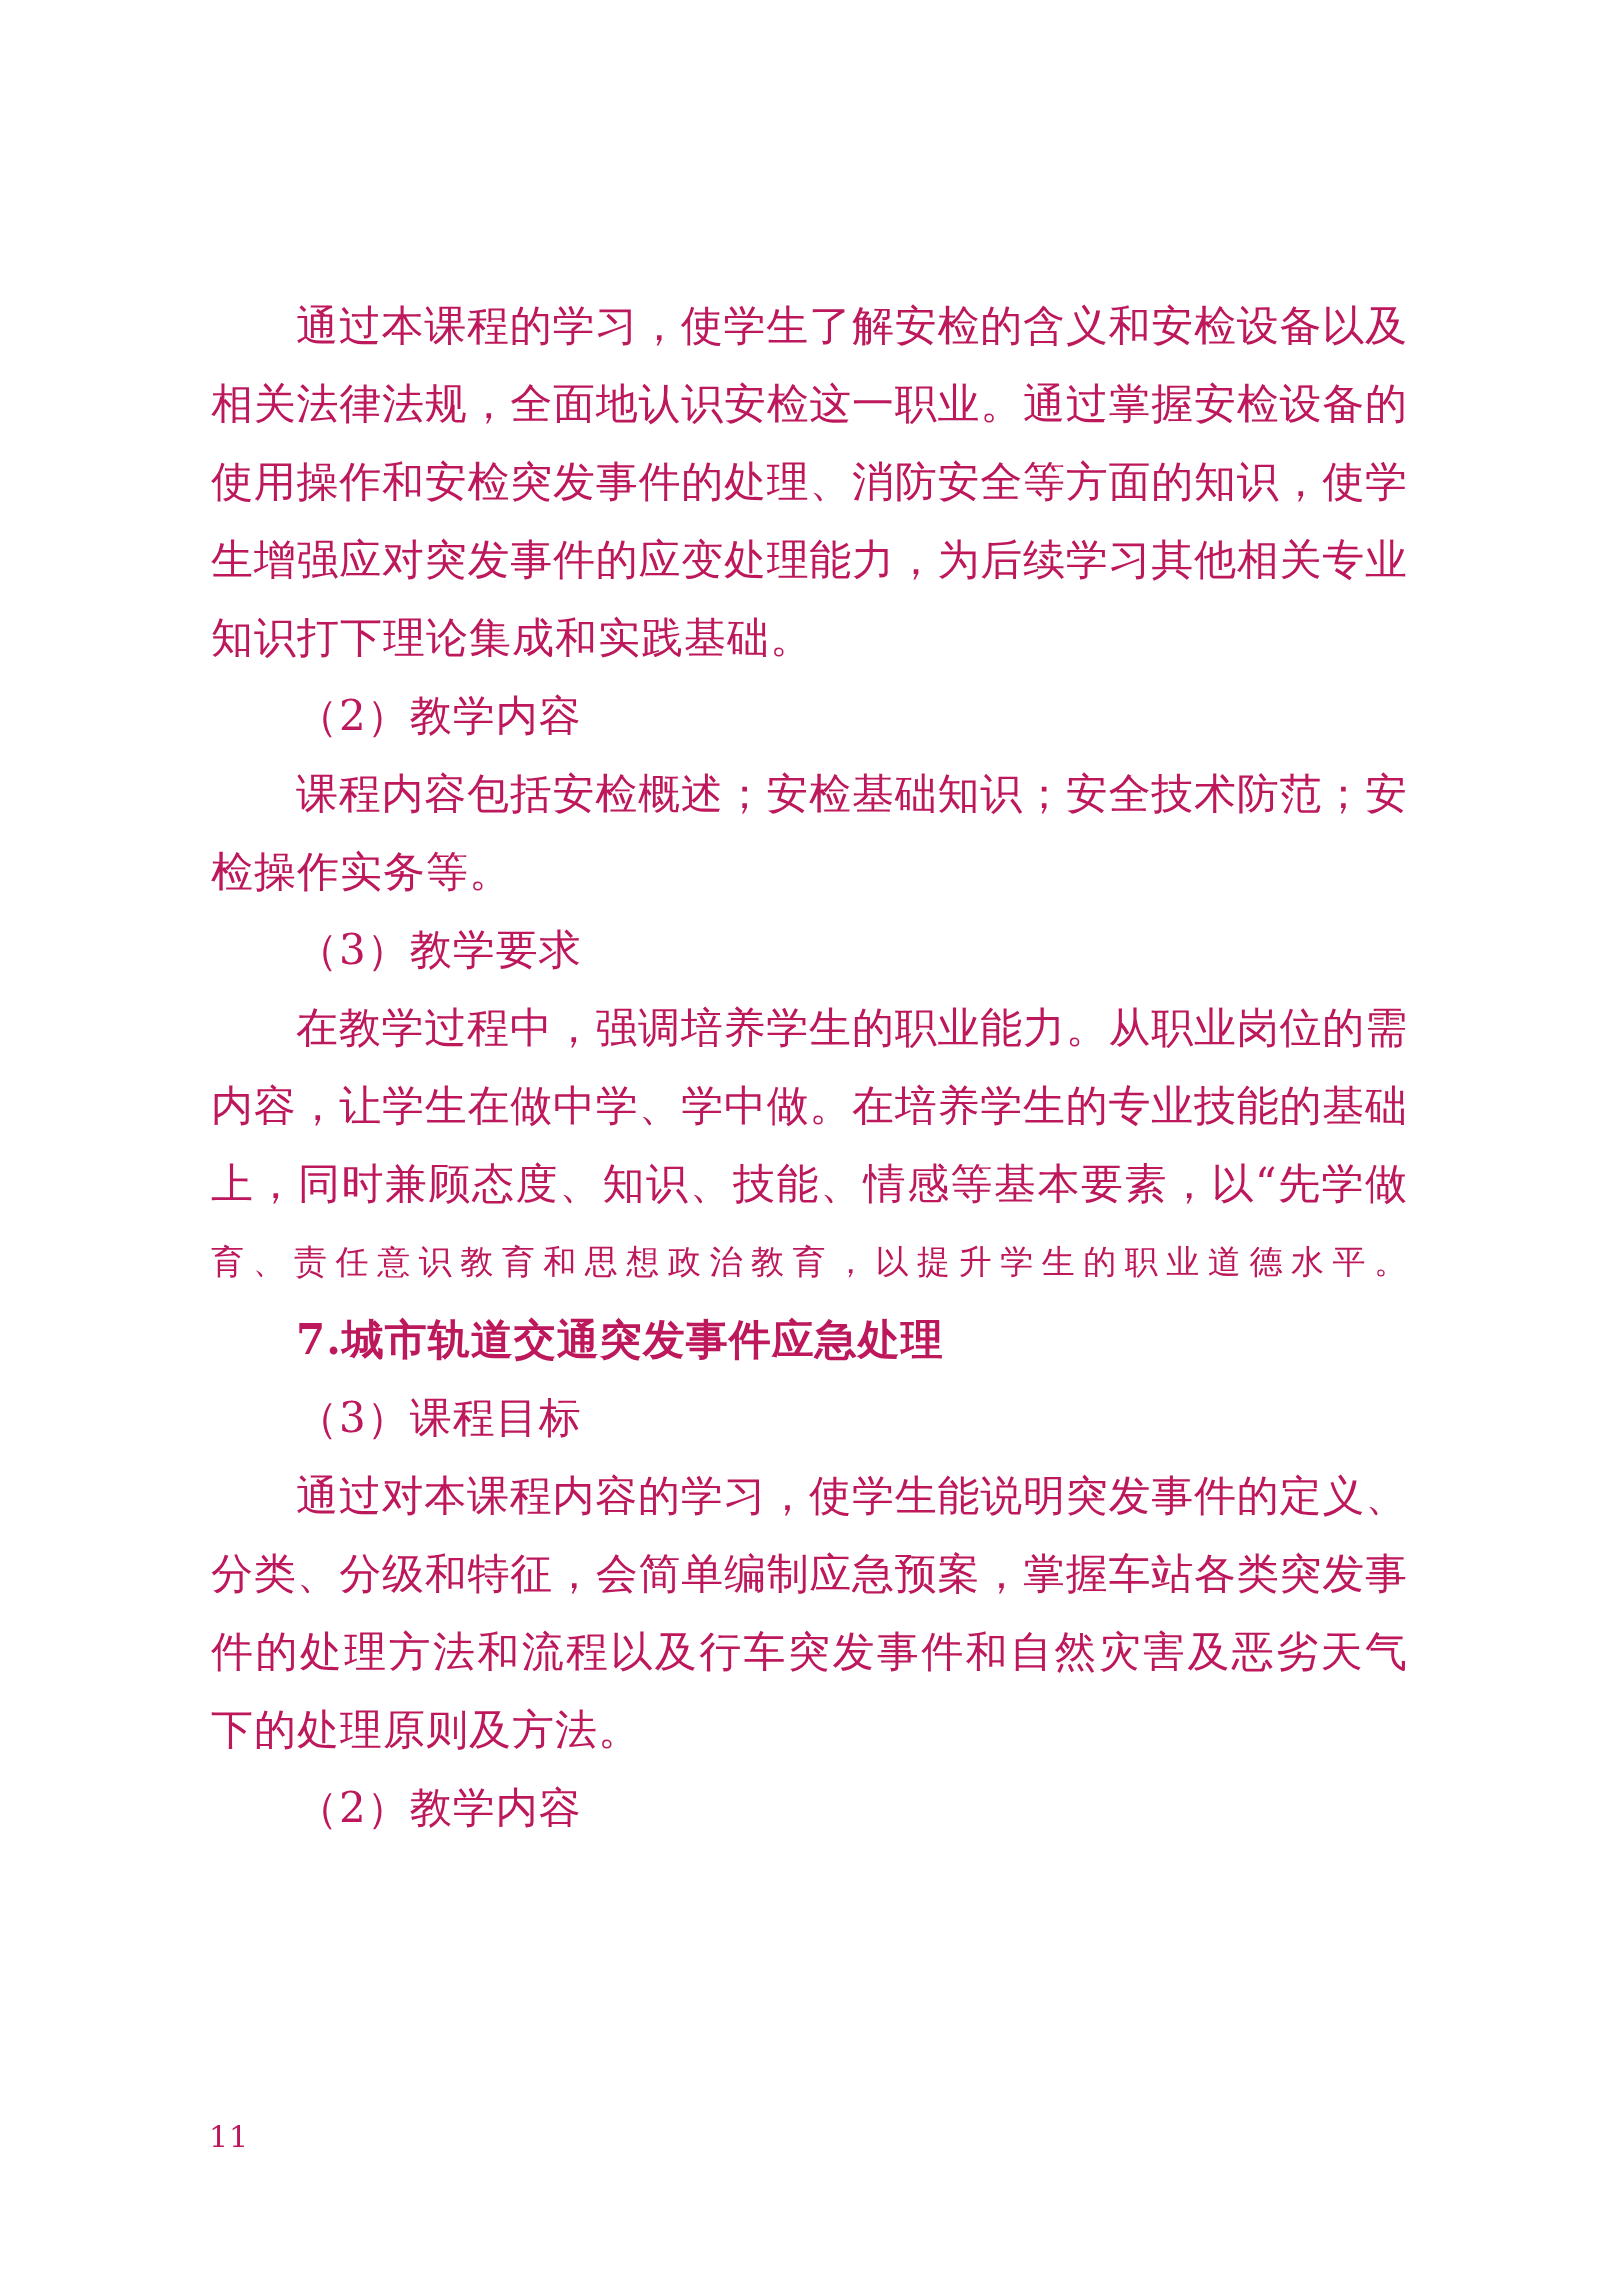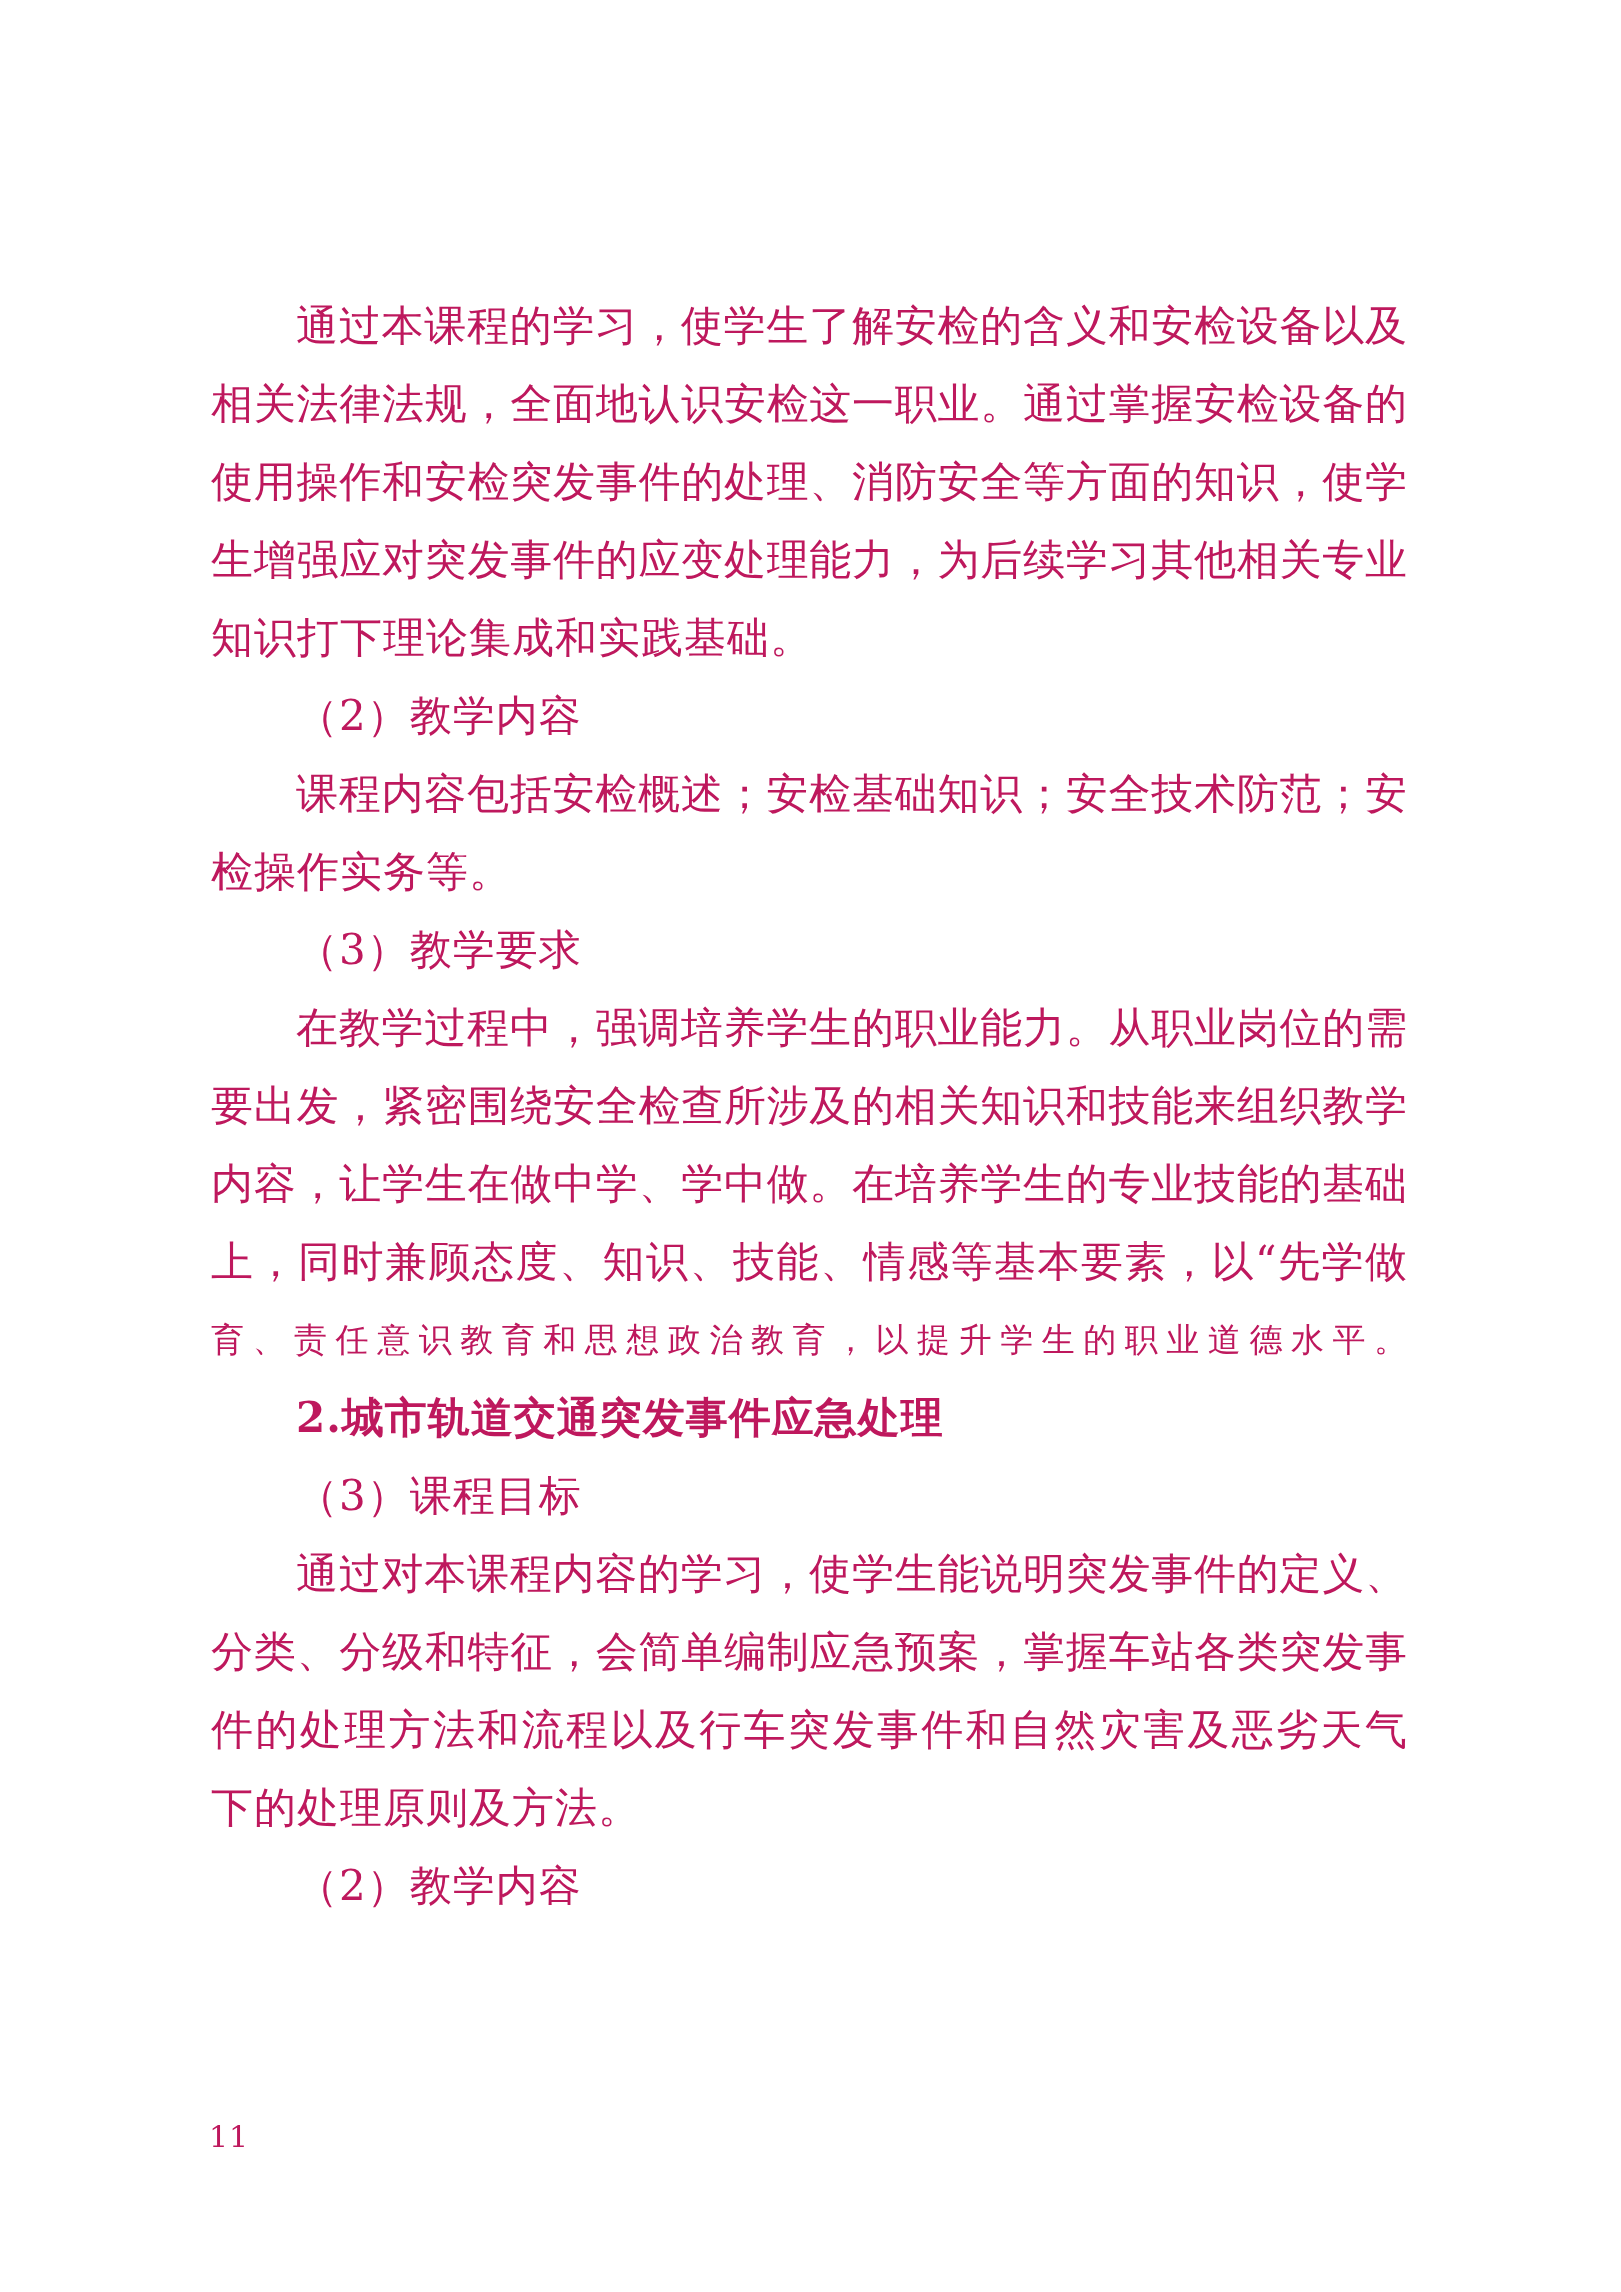--- a/index.html
+++ b/index.html
@@ -52,25 +52,24 @@
     <div class="line indent justify">通过本课程的学习，使学生了解安检的含义和安检设备以及</div>
     <div class="line justify">相关法律法规，全面地认识安检这一职业。通过掌握安检设备的</div>
     <div class="line justify">使用操作和安检突发事件的处理、消防安全等方面的知识，使学</div>
     <div class="line justify">生增强应对突发事件的应变处理能力，为后续学习其他相关专业</div>
     <div class="line">知识打下理论集成和实践基础。</div>
     <div class="line indent">（2）教学内容</div>
     <div class="line indent justify">课程内容包括安检概述；安检基础知识；安全技术防范；安</div>
     <div class="line">检操作实务等。</div>
     <div class="line indent">（3）教学要求</div>
     <div class="line indent justify">在教学过程中，强调培养学生的职业能力。从职业岗位的需</div>
-    <div class="line justify">要出发，紧密围绕安全检查所涉及的相关知识和技能来组织教学</div>
     <div class="line justify">内容，让学生在做中学、学中做。在培养学生的专业技能的基础</div>
     <div class="line justify">上，同时兼顾态度、知识、技能、情感等基本要素，以“先学做</div>
     <div class="line justify tight">育、责任意识教育和思想政治教育，以提升学生的职业道德水平。</div>
-    <div class="line indent bold">2.城市轨道交通突发事件应急处理</div>
+    <div class="line indent bold">7.城市轨道交通突发事件应急处理</div>
     <div class="line indent">（3）课程目标</div>
     <div class="line indent justify">通过对本课程内容的学习，使学生能说明突发事件的定义、</div>
     <div class="line justify">分类、分级和特征，会简单编制应急预案，掌握车站各类突发事</div>
     <div class="line justify">件的处理方法和流程以及行车突发事件和自然灾害及恶劣天气</div>
     <div class="line">下的处理原则及方法。</div>
     <div class="line indent">（2）教学内容</div>
   </div>
   <div class="pagenum">11</div>
 </div>
 

